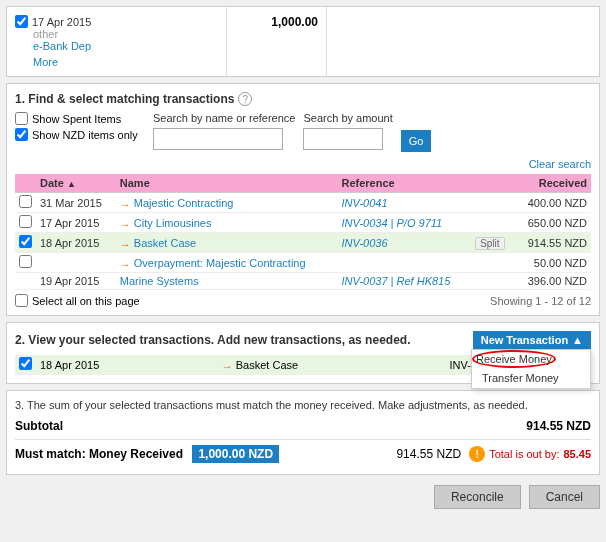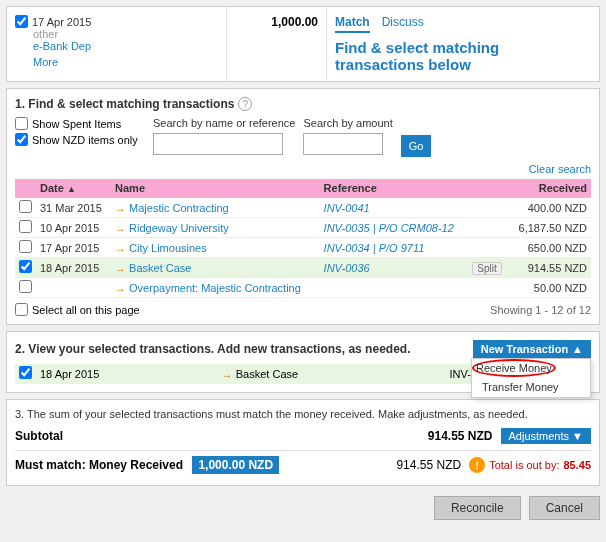--- a/index.html
+++ b/index.html
@@ -380,27 +380,20 @@
       <div class="bank-type">
         <span>other</span>
       </div>
       <div class="bank-name">
         <span>e-Bank Dep</span>
       </div>
       <a class="more-link">More</a>
     </div>
     <div class="top-middle">
       <span>1,000.00</span>
-    </div>
-    <div class="top-right">
-      <div class="tabs-row">
-        <span class="tab active">Match</span>
-        <span class="tab">Discuss</span>
-      </div>
-      <div class="find-title">Find &amp; select matching transactions below</div>
     </div>
   </div>
 
   <div class="section">
     <div class="section-header">
       <span class="section-title">1. Find &amp; select matching transactions</span>
       <span class="help-icon">?</span>
     </div>
     <div class="filters-row">
       <div class="checkboxes-col">
@@ -439,28 +432,20 @@
           </tr>
         </thead>
         <tbody id="trans-tbody">
         <tr>
     <td><input type="checkbox" style=""></td>
     <td>31 Mar 2015</td>
     <td class="name-link"><span style="color:#e07000;margin-right:3px;">→</span>Majestic Contracting</td>
     <td class="ref-link">INV-0041</td>
     <td></td>
     <td class="amount">400.00 NZD</td>
-  </tr>
-            <tr>
-    <td><input type="checkbox" style=""></td>
-    <td>10 Apr 2015</td>
-    <td class="name-link"><span style="color:#e07000;margin-right:3px;">→</span>Ridgeway University</td>
-    <td class="ref-link">INV-0035 | P/O CRM08-12</td>
-    <td></td>
-    <td class="amount">6,187.50 NZD</td>
   </tr>
             <tr>
     <td><input type="checkbox" style=""></td>
     <td>17 Apr 2015</td>
     <td class="name-link"><span style="color:#e07000;margin-right:3px;">→</span>City Limousines</td>
     <td class="ref-link">INV-0034 | P/O 9711</td>
     <td></td>
     <td class="amount">650.00 NZD</td>
   </tr>
             <tr class="selected">
@@ -528,24 +513,20 @@
         </tbody>
     </table>
   </div>
 
   <div class="section3">
     <div class="section3-title">3. The sum of your selected transactions must match the money received. Make adjustments, as needed.</div>
     <div class="subtotal-row">
       <span class="subtotal-label">Subtotal</span>
       <div style="display:flex;align-items:center;gap:8px;">
         <span class="subtotal-amount">914.55 NZD</span>
-        <button class="adjustments-btn">
-          <span>Adjustments</span>
-          <span> ▼</span>
-        </button>
       </div>
     </div>
     <div class="divider"></div>
     <div class="mustmatch-row">
       <div>
         <span class="mustmatch-label">Must match: Money Received</span>
         <span class="mustmatch-value" style="margin-left:6px;">1,000.00 NZD</span>
       </div>
       <div class="mustmatch-right">
         <span>914.55 NZD</span>

